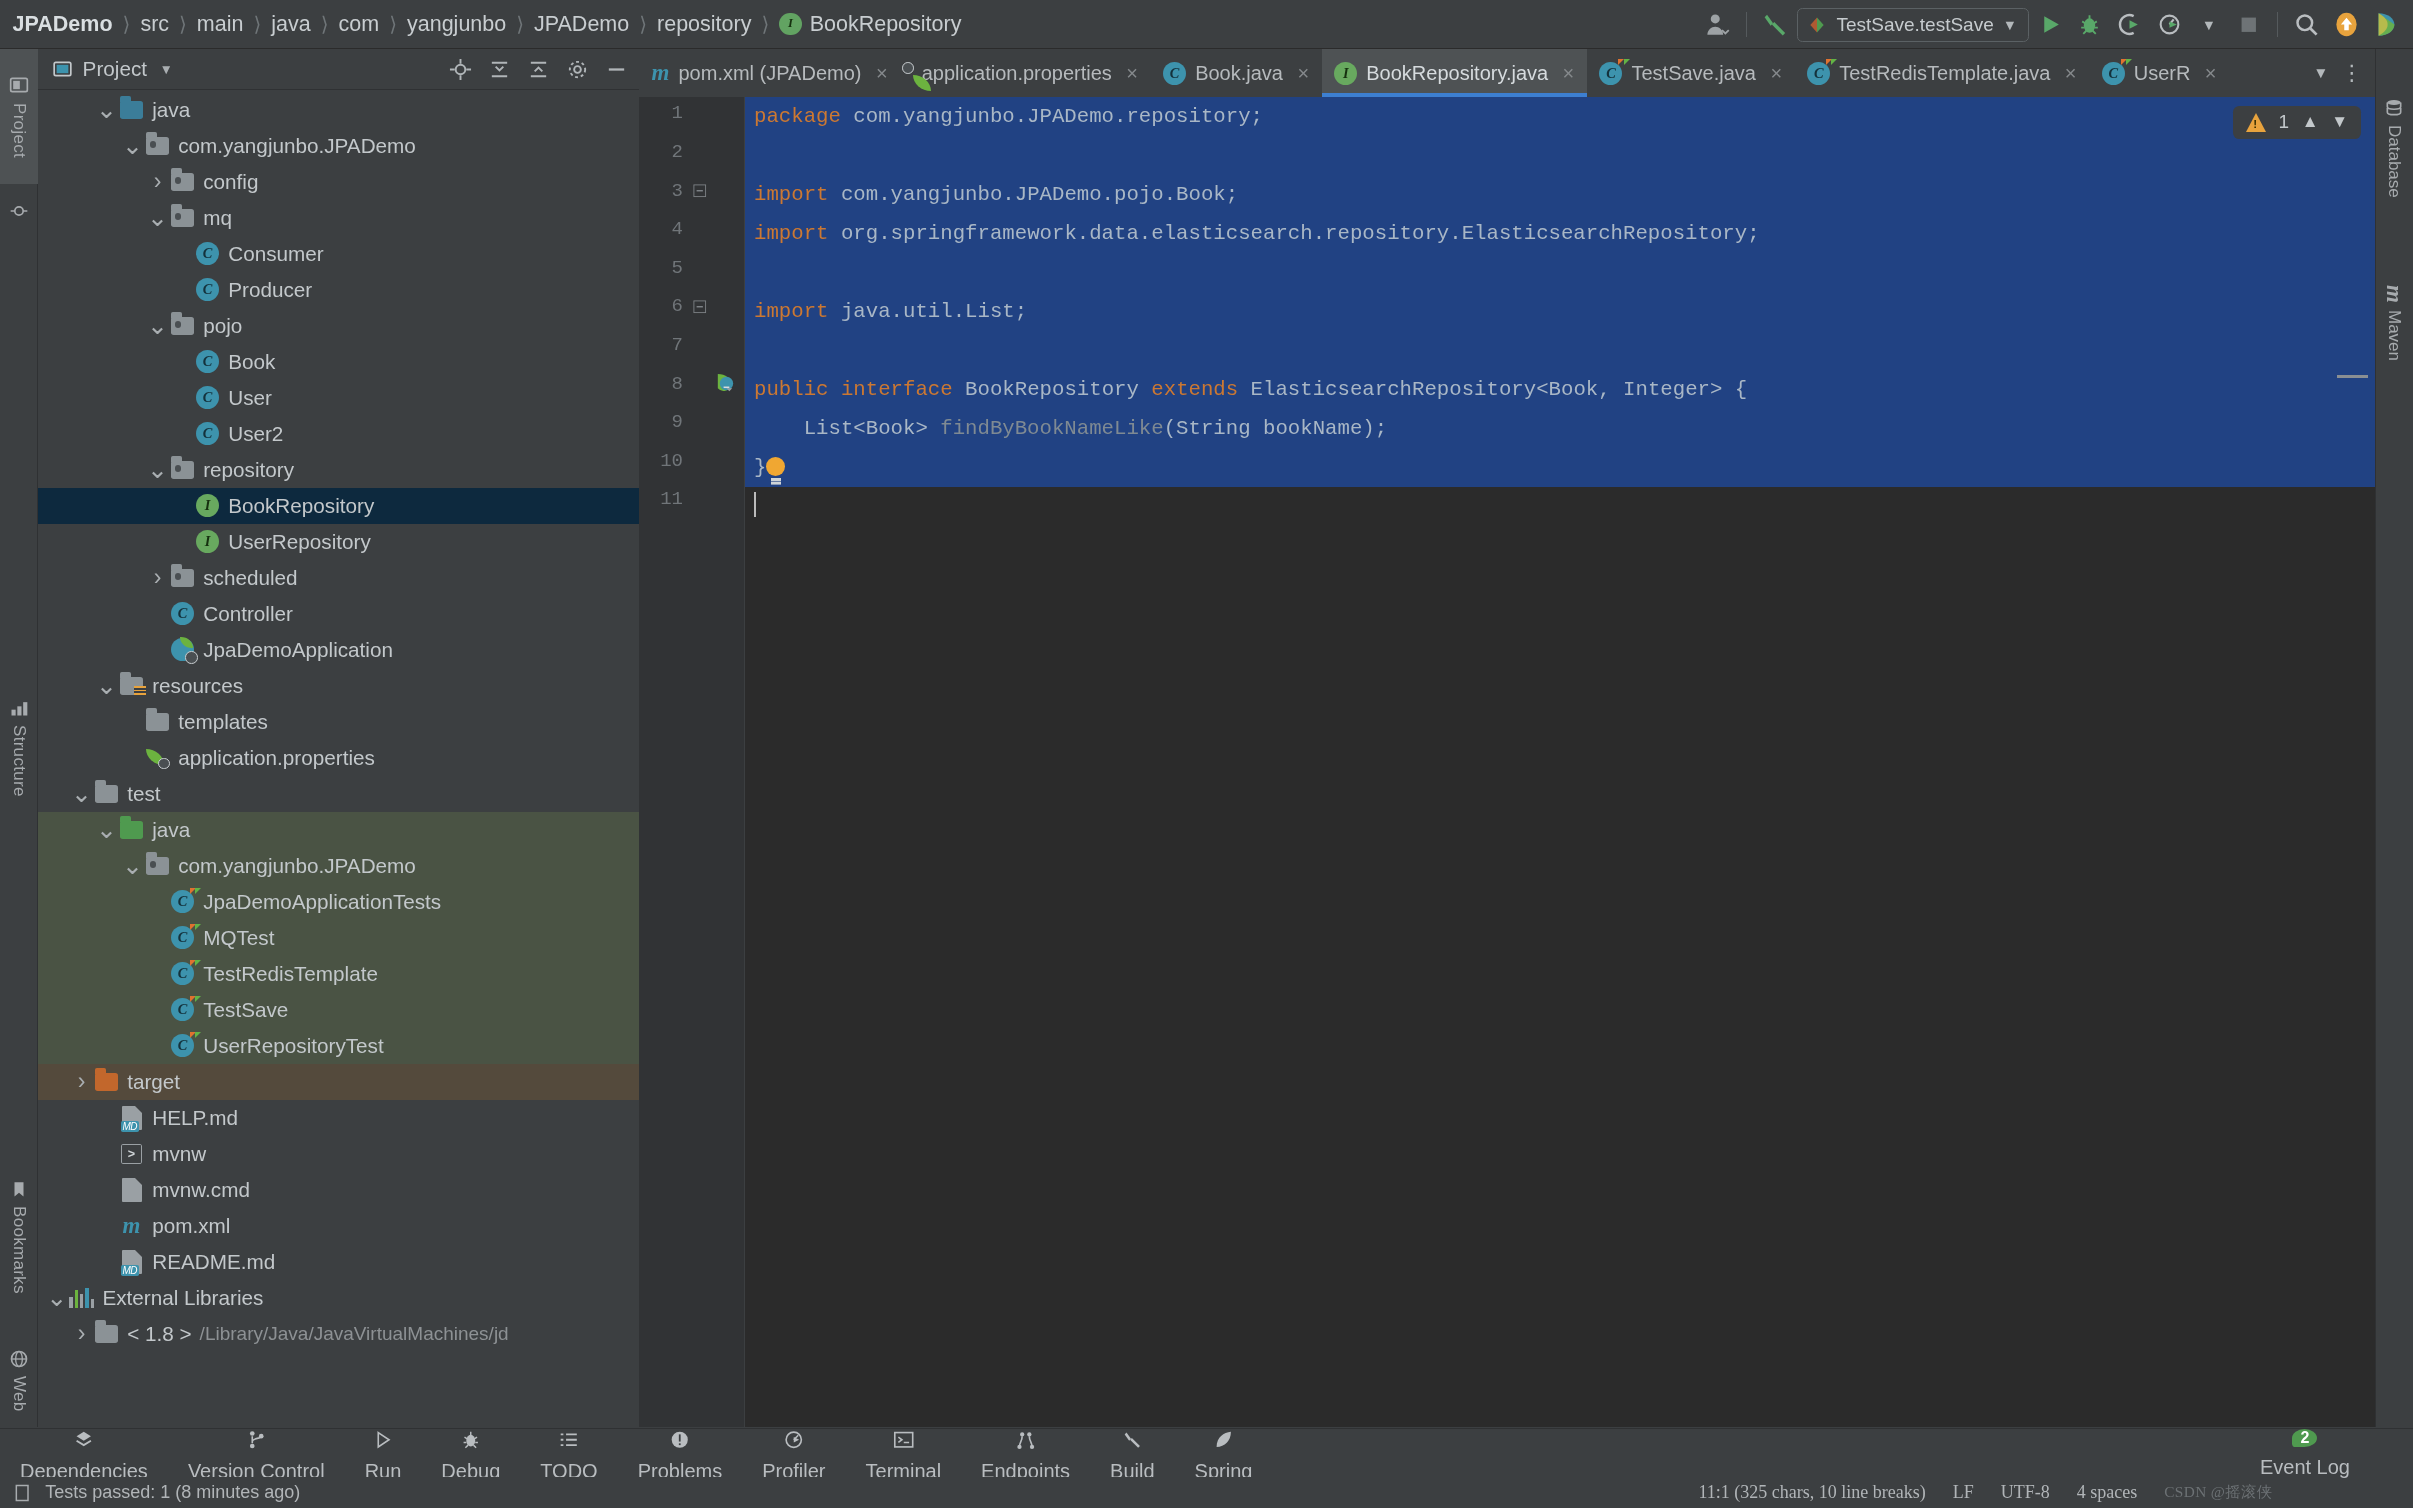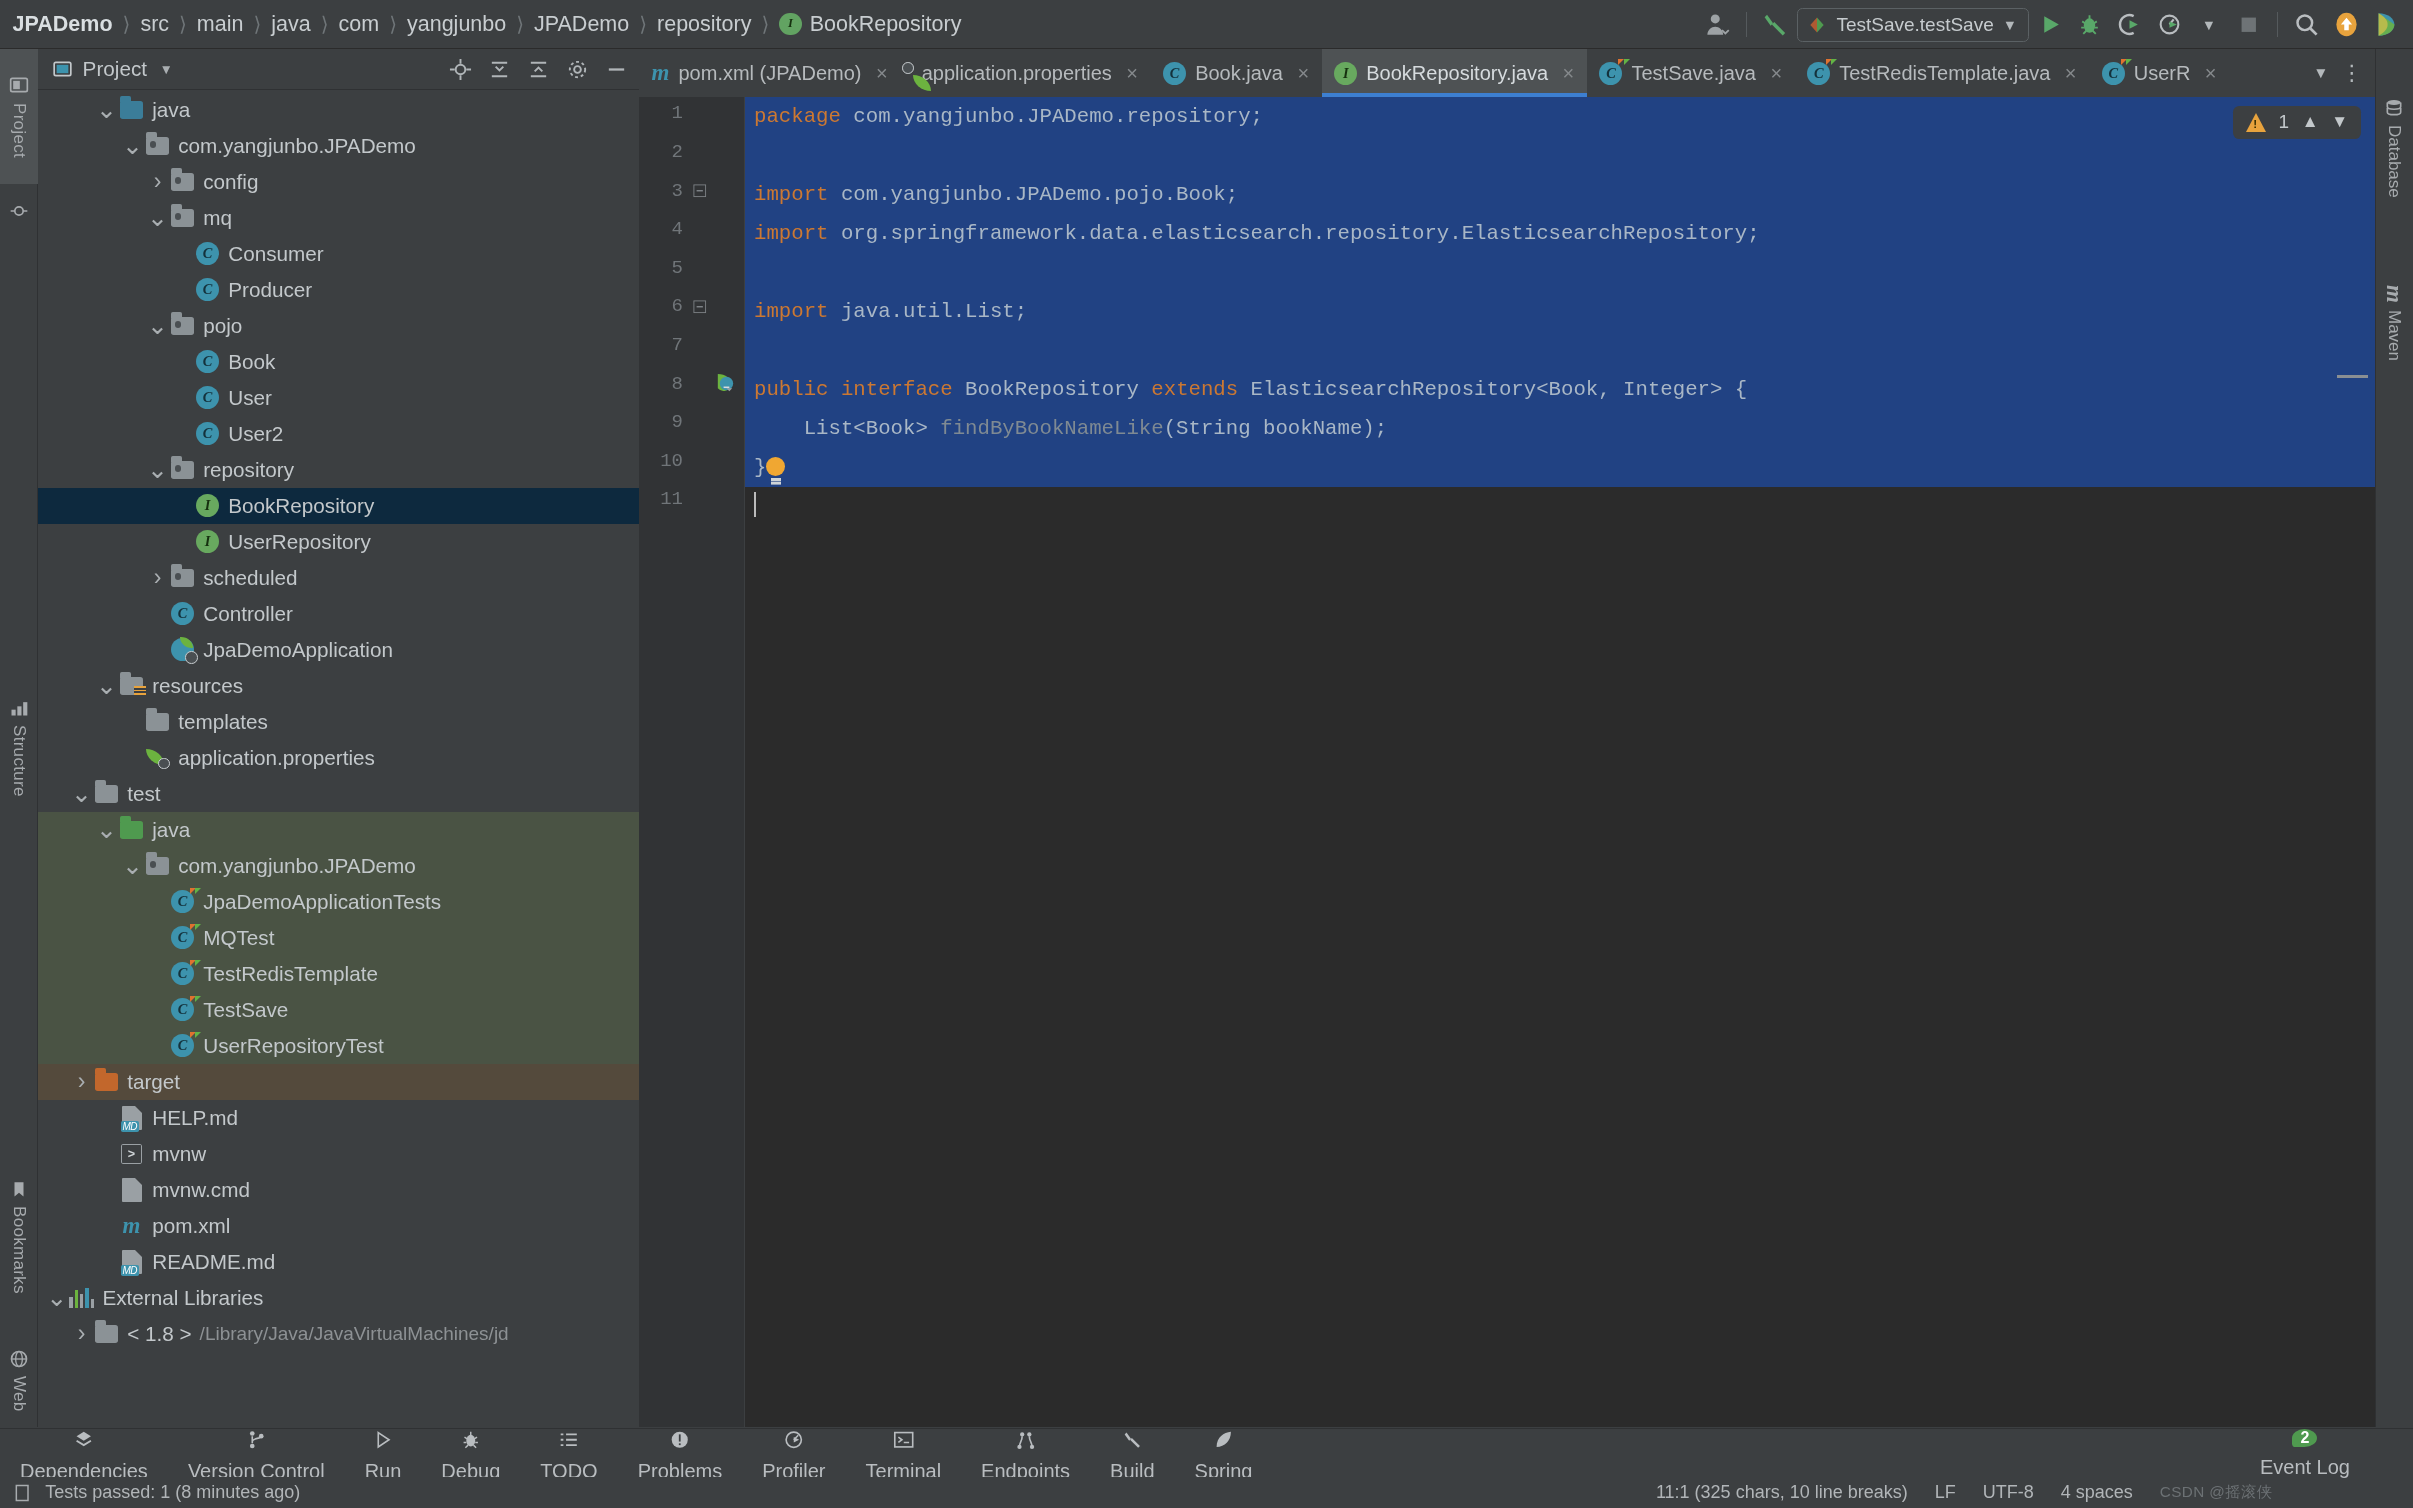--- a/index.html
+++ b/index.html
@@ -204,21 +204,21 @@
     width: 25px; height: 25px; background: #4f9a4f; color: #fff; font-size: 16px; font-weight: bold;
     display: flex; align-items: center; justify-content: center; border-radius: 50% 50% 50% 3.6px;
   }
 
   
   .statusbar {
     position: absolute; left: 0; bottom: 0; width: 2285px; height: 31px;
     background: #3c3f41; display: flex; align-items: center; font-size: 18px; color: #b1b5b8;
     padding: 0 12.6px;
   }
-  .status-right { margin-left: auto; display: flex; align-items: flex-end; gap: 27px; }
+  .status-right { margin-left: auto; display: flex; align-items: flex-end; gap: 27px; font-family: Liberation Serif, serif; }
   .wm { color: #6c7174; font-size: 15.3px; letter-spacing: 0.4px; }
 
   svg { display: block; }
 </style>
 </head>
 <body>
 
 <div class="app">
 
   <div class="titlebar">

